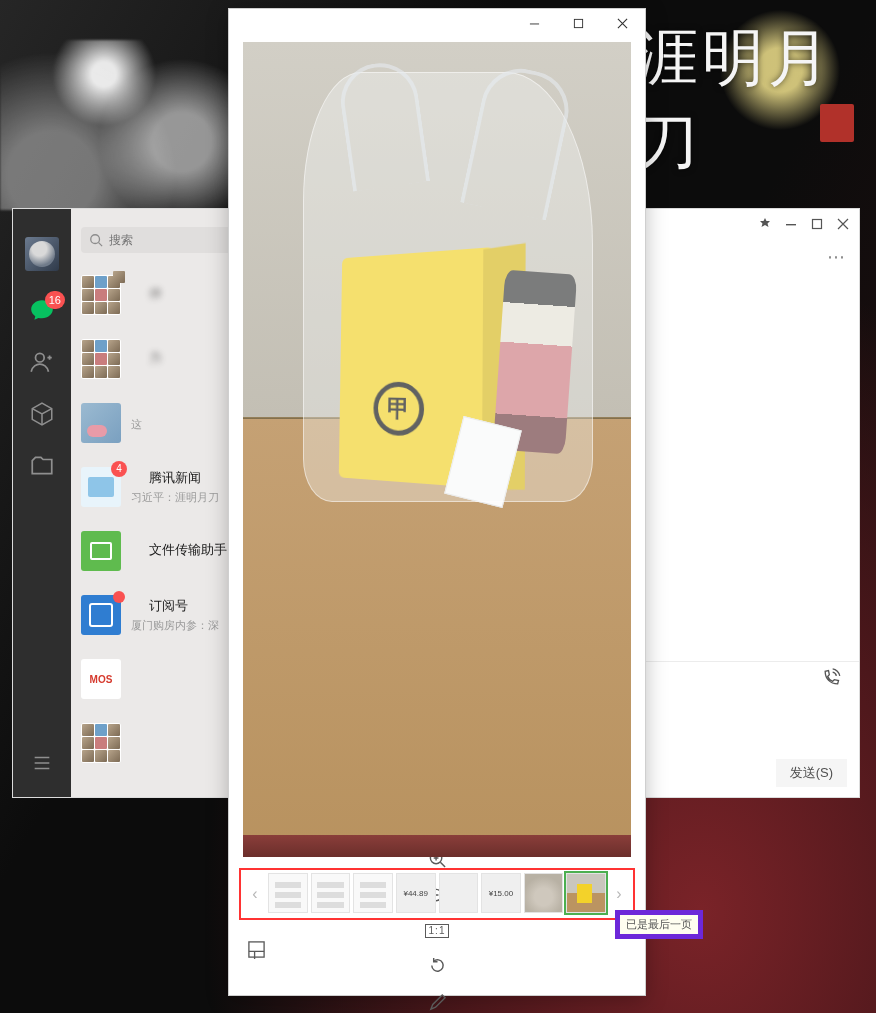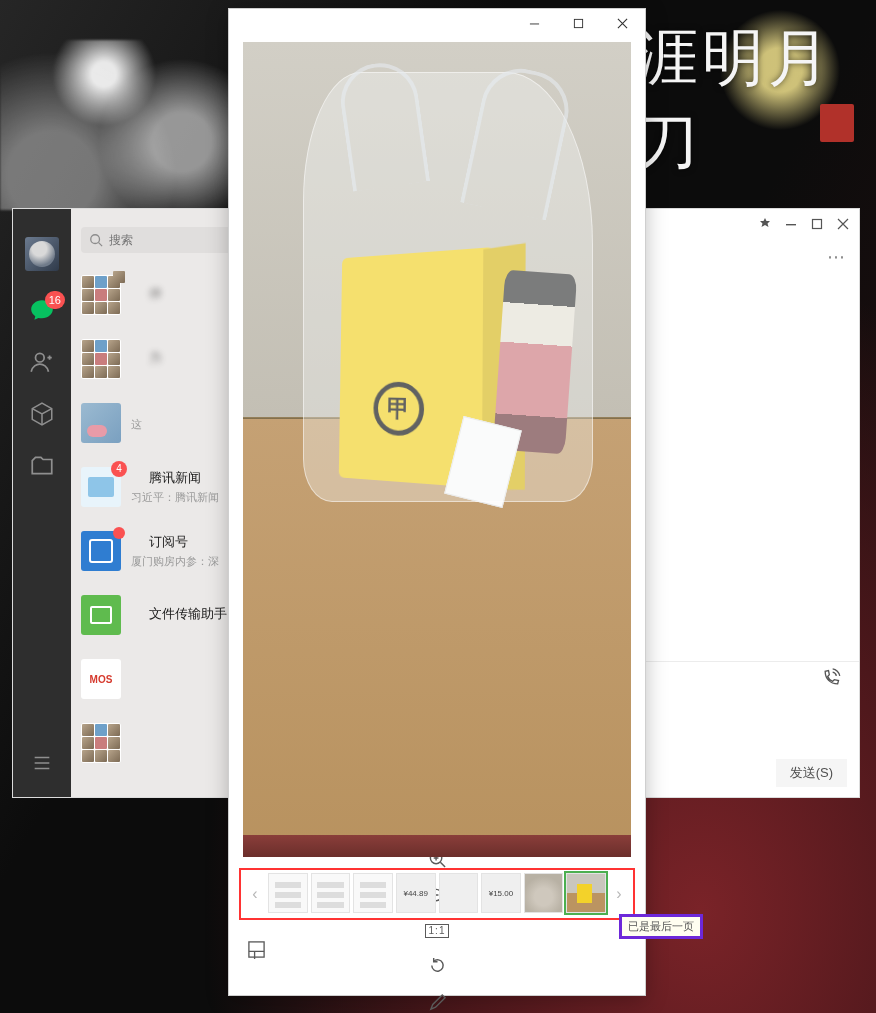--- a/index.html
+++ b/index.html
@@ -140,21 +140,21 @@
   .nav-arrow { width:20px; color:#b8b8b8; display:flex; align-items:center; justify-content:center; cursor:pointer; font-size:16px;}
   .thumb{flex:1; height:40px; background:#efefef; border:1px solid #e3e3e3; cursor:pointer; position:relative;}
   .thumb.selected{outline:2px solid #4caf50;}
   .thumb.doc{background:#f9f9f9;}
   .thumb.doc::after{content:"";position:absolute;left:15%;top:20%;right:15%;height:6px;background:#ddd;box-shadow:0 10px 0 #ddd,0 20px 0 #ddd;}
   .thumb.price::after{content:attr(data-p);position:absolute;inset:0;display:flex;align-items:center;justify-content:center;font-size:8px;color:#444;}
   .thumb.pic1{background:radial-gradient(circle at 50% 60%, #cfc8bd 0 30%, #b8b1a4 70%);}
   .thumb.pic2{background:linear-gradient(#c9c6bd 50%,#bb9461 50%);}
   .thumb.pic2::after{content:"";position:absolute;left:25%;top:25%;width:40%;height:50%;background:#f3d22a;}
 
-  .tooltip{position:absolute;right:-58px;bottom:-14px;background:#fffef0;border:3px solid #6d28d9;padding:2px 6px;font-size:11px;color:#555;white-space:nowrap;}
+  .tooltip{position:absolute;right:-58px;bottom:-14px;background:#fffef0;border:5px solid #6d28d9;padding:2px 6px;font-size:11px;color:#555;white-space:nowrap;}
 
   
   .viewer-tools { height:48px; display:flex; align-items:center; padding:0 18px; color:#5a5a5a;}
   .tool-group { display:flex; align-items:center; gap:20px;flex-direction:column;}
   .tool-group.center { flex:1; justify-content:center; gap:18px;}
   .tool svg{width:19px;height:19px;display:block;}
   .tool { cursor:pointer; }
   .ratio-box{border:1.4px solid #5a5a5a;font-size:10px;padding:1px 3px;line-height:1;letter-spacing:1px;}
 </style>
 </head>
@@ -283,37 +283,37 @@
             <div class="name"></div>
             <div class="preview">这</div>
           </div>
         </div>
         <div class="convo">
           <div class="avatar news">
             <span class="dot num">4</span>
           </div>
           <div class="meta">
             <div class="name">腾讯新闻</div>
-            <div class="preview">习近平：腾讯新闻</div>
+            <div class="preview">习近平：涯明月刀</div>
+          </div>
+        </div>
+        <div class="convo">
+          <div class="avatar file"></div>
+          <div class="meta">
+            <div class="name">文件传输助手</div>
+            <div class="preview"></div>
           </div>
         </div>
         <div class="convo">
           <div class="avatar sub">
             <span class="dot"></span>
           </div>
           <div class="meta">
             <div class="name">订阅号</div>
             <div class="preview">厦门购房内参：深</div>
-          </div>
-        </div>
-        <div class="convo">
-          <div class="avatar file"></div>
-          <div class="meta">
-            <div class="name">文件传输助手</div>
-            <div class="preview"></div>
           </div>
         </div>
         <div class="convo">
           <div class="avatar mos">MOS</div>
         </div>
         <div class="convo">
           <div class="avatar grid">
             <span></span>
             <span></span>
             <span></span>

